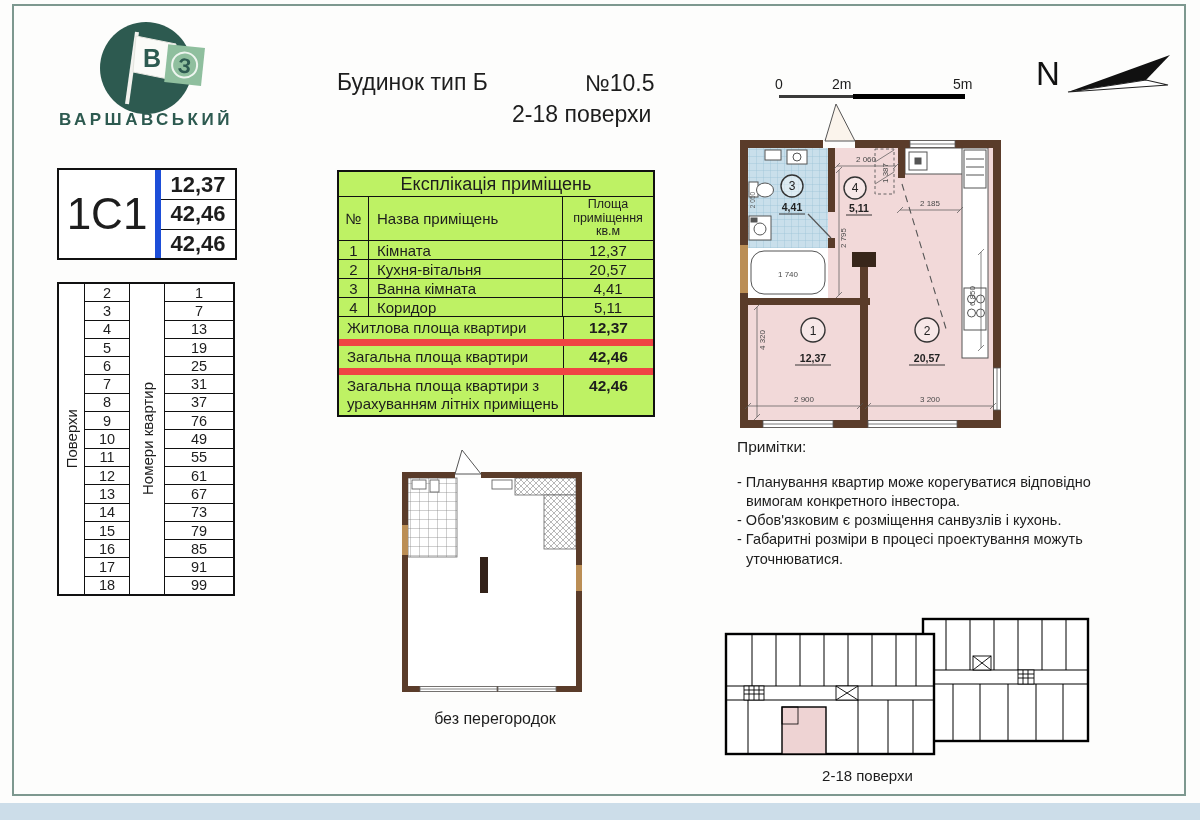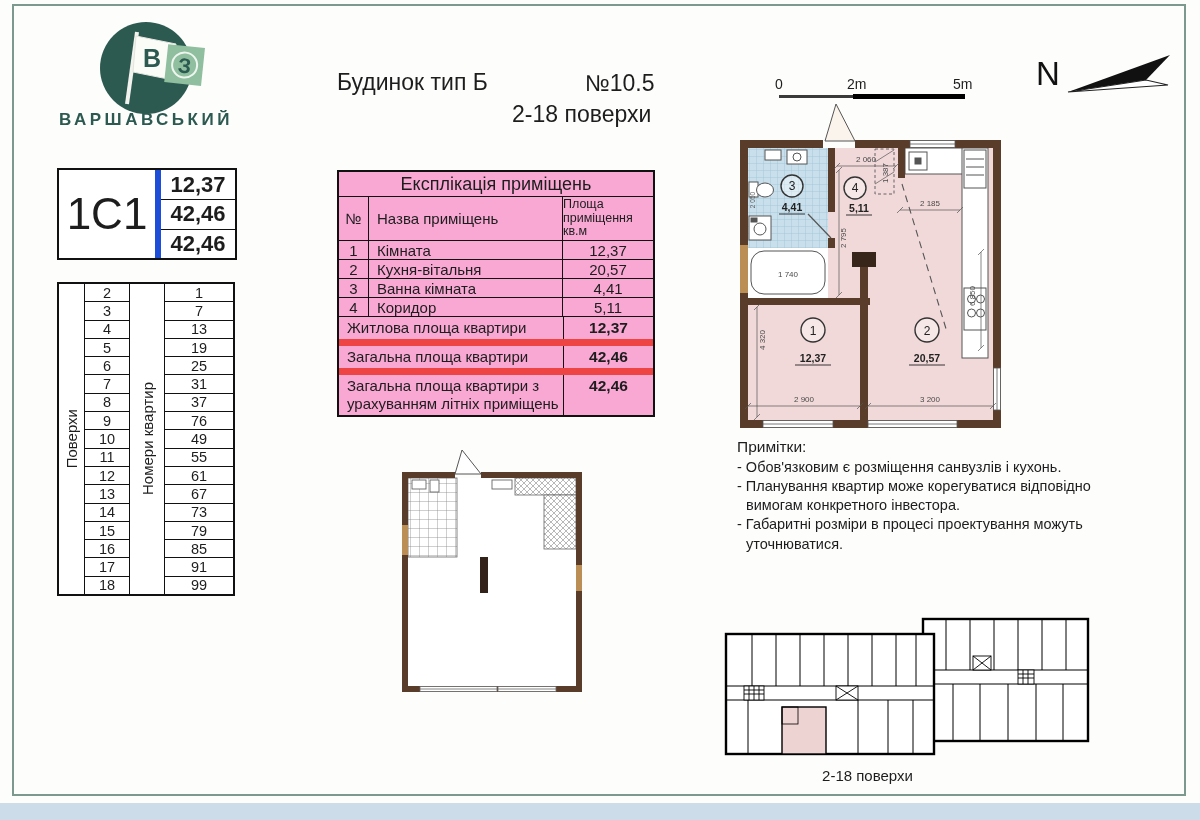--- a/index.html
+++ b/index.html
@@ -31,25 +31,25 @@
   .vlabel { writing-mode:vertical-rl; transform:rotate(180deg); font-size:15px; white-space:nowrap; }
   .fcell { flex:1; display:flex; align-items:center; justify-content:center; font-size:14.5px; }
   .fcell + .fcell { border-top:1px solid #111; }
 
   
   .doc-building { left:337px; top:69px; font-size:23px; }
   .doc-number  { left:585px; top:70px; font-size:23px; }
   .doc-floors  { left:512px; top:101px; font-size:23px; }
 
   
-  .exp { left:337px; top:170px; width:318px; border:2px solid #111; background:#f9a8d4; }
+  .exp { left:337px; top:170px; width:318px; border:2px solid #111; background:#bef264; }
   .exp-title { height:25px; display:flex; align-items:center; justify-content:center; font-size:18px;
                border-bottom:1px solid #111; }
   .exp-head { display:grid; grid-template-columns:30px 194px 1fr; height:44px; border-bottom:1px solid #111; }
-  .hc { display:flex; align-items:center; justify-content:center; font-size:15px; text-align:left; }
+  .hc { display:flex; align-items:center; justify-content:center; font-size:15px; text-align:center; }
   .hc.name { justify-content:flex-start; padding-left:8px; }
   .hc.area { font-size:12.5px; line-height:1.1; }
   .c-brd { border-right:1px solid #111; }
   .exp-row { display:grid; grid-template-columns:30px 194px 1fr; min-height:19px; border-bottom:1px solid #111; }
   .rc { display:flex; align-items:center; font-size:15px; }
   .rc.num { justify-content:center; }
   .rc.name { padding-left:8px; }
   .rc.area { justify-content:center; }
   .sum-row { display:grid; grid-template-columns:225px 1fr; border-bottom:7px solid #ef4444; }
   .sum-row:last-child { border-bottom:none; }
@@ -62,21 +62,21 @@
   .sb-label { position:absolute; top:0; font-size:14px; }
   .sb-seg1 { position:absolute; left:6px; top:19px; width:74px; height:3px; background:#3a3a3a; }
   .sb-seg2 { position:absolute; left:80px; top:18px; width:112px; height:5px; background:#000; }
 
   
   .compass { left:1030px; top:35px; }
   .compass-n { position:absolute; left:6px; top:20px; font-size:33px; color:#111; }
 
   
   .notes { left:737px; top:438px; width:370px; }
-  .notes-title { font-size:15.5px; margin-bottom:2px; }
+  .notes-title { font-size:15.5px; margin-bottom:17px; }
   .note { font-size:14.5px; line-height:1.32; padding-left:9px; text-indent:-9px; }
   .note.red { color:#c43b3b; width:332px; }
 
   .plan2-caption { left:397px; top:708px; width:196px; text-align:center; font-size:16px; line-height:1.35; }
   .bldg-caption { left:775px; top:767px; width:185px; text-align:center; font-size:15px; }
 
   svg text { font-family:"Liberation Sans", sans-serif; }
   .dim { font-size:8px; fill:#4a4a4a; }
   .dim-sm { font-size:6.5px; fill:#5a5a5a; }
   .room-num { font-size:12px; fill:#222; }
@@ -210,21 +210,21 @@
 
         <div class="sum-row">
           <div class="sc-label">Загальна площа квартири з урахуванням літніх приміщень</div>
           <div class="sc-val">42,46</div>
         </div>
       </div>
   </div>
 
   <div class="abs scale-bar">
     <span class="sb-label" style="left:2px;">0</span>
-    <span class="sb-label" style="left:74px;">2m</span>
+    <span class="sb-label" style="left:59px;">2m</span>
     <span class="sb-label" style="left:180px;">5m</span>
     <div class="sb-seg1"></div>
     <div class="sb-seg2"></div>
   </div>
 
   <div class="abs compass" style="width:150px; height:72px;">
     <span class="compass-n">N</span>
     <svg class="abs" style="left:34px; top:0;" width="112" height="66" viewBox="0 0 112 66">
       <polygon points="4,57 106,20 82,45" fill="#111"></polygon>
       <polygon points="4,57 82,45 104,50" fill="#fff" stroke="#222" stroke-width="1.2"></polygon>
@@ -348,22 +348,22 @@
 
       <circle cx="192" cy="230" r="12" fill="rgba(255,255,255,0.4)" stroke="#333" stroke-width="1.4"></circle>
       <text class="room-num" x="192" y="234.5" text-anchor="middle">2</text>
       <text class="room-area" x="192" y="262" text-anchor="middle">20,57</text>
       <line x1="174" y1="265" x2="210" y2="265" stroke="#222" stroke-width="0.9"></line>
     </g>
   </svg>
 
   <div class="abs notes">
     <div class="notes-title">Примітки:</div>
+    <div class="note">- Планування квартир може корегуватися відповідно вимогам конкретного інвестора.</div>
     <div class="note">- Обов'язковим є розміщення санвузлів і кухонь.</div>
-    <div class="note">- Планування квартир може корегуватися відповідно вимогам конкретного інвестора.</div>
     <div class="note">- Габаритні розміри в процесі проектування можуть уточнюватися.</div>
   </div>
 
   <svg class="abs" style="left:392px; top:447px;" width="205" height="258" viewBox="0 0 205 258">
     <defs>
       <pattern id="grid9" width="9" height="9" patternUnits="userSpaceOnUse">
         <rect width="9" height="9" fill="#fff"></rect>
         <path d="M0 0H9M0 0V9" stroke="#888" stroke-width="0.8" fill="none"></path>
       </pattern>
       <pattern id="crossh" width="6" height="6" patternUnits="userSpaceOnUse">
@@ -392,20 +392,21 @@
     </g>
     <g stroke="#666" stroke-width="0.8" fill="#fff">
       <rect x="28" y="239.5" width="77" height="5"></rect>
         <line x1="28" y1="242" x2="105" y2="242"></line>
       <rect x="106" y="239.5" width="58" height="5"></rect>
         <line x1="106" y1="242" x2="164" y2="242"></line>
     </g>
     <polygon points="89,27 70,3 63,27" fill="#fff" stroke="#555" stroke-width="1"></polygon>
   </svg>
   <div class="abs plan2-caption">
+    <div>без перегородок</div>
   </div>
 
   <svg class="abs" style="left:718px; top:612px;" width="385" height="152" viewBox="0 0 385 152">
     <g fill="#fff" stroke="#000" stroke-width="2.4">
       <rect x="205" y="7" width="165" height="122"></rect>
       <rect x="8" y="22" width="208" height="120"></rect>
     </g>
     <g stroke="#000" stroke-width="1">
       <line x1="8" y1="74" x2="216" y2="74"></line>
         <line x1="8" y1="88" x2="216" y2="88"></line>

